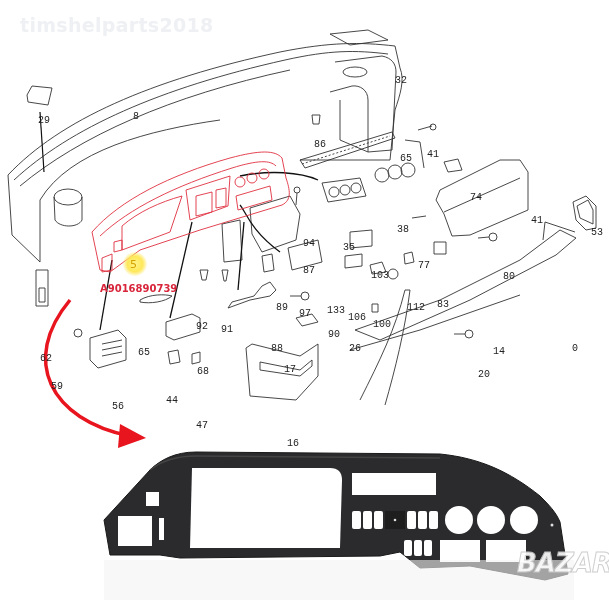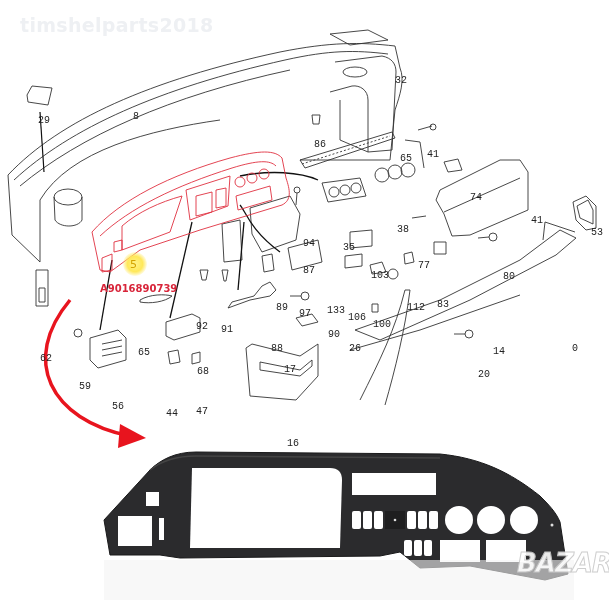--- a/index.html
+++ b/index.html
@@ -221,21 +221,21 @@
       <div class="lbl" style="left: 328px; top: 292px;">90</div>
       <div class="lbl" style="left: 40px; top: 316px;">62</div>
       <div class="lbl" style="left: 138px; top: 310px;">65</div>
       <div class="lbl" style="left: 271px; top: 306px;">88</div>
       <div class="lbl" style="left: 349px; top: 306px;">26</div>
       <div class="lbl" style="left: 493px; top: 309px;">14</div>
       <div class="lbl" style="left: 572px; top: 306px;">0</div>
       <div class="lbl" style="left: 284px; top: 327px;">17</div>
       <div class="lbl" style="left: 197px; top: 329px;">68</div>
       <div class="lbl" style="left: 478px; top: 332px;">20</div>
-      <div class="lbl" style="left: 79px; top: 344px;">59</div>
+      <div class="lbl" style="left: 51px; top: 344px;">59</div>
       <div class="lbl" style="left: 112px; top: 364px;">56</div>
-      <div class="lbl" style="left: 166px; top: 371px;">44</div>
-      <div class="lbl" style="left: 196px; top: 369px;">47</div>
+      <div class="lbl" style="left: 166px; top: 358px;">44</div>
+      <div class="lbl" style="left: 196px; top: 383px;">47</div>
       <div class="lbl" style="left: 287px; top: 401px;">16</div>
     </div>
 
   <div class="bazar">BAZAR</div>
 </div>
 
 </body></html>

